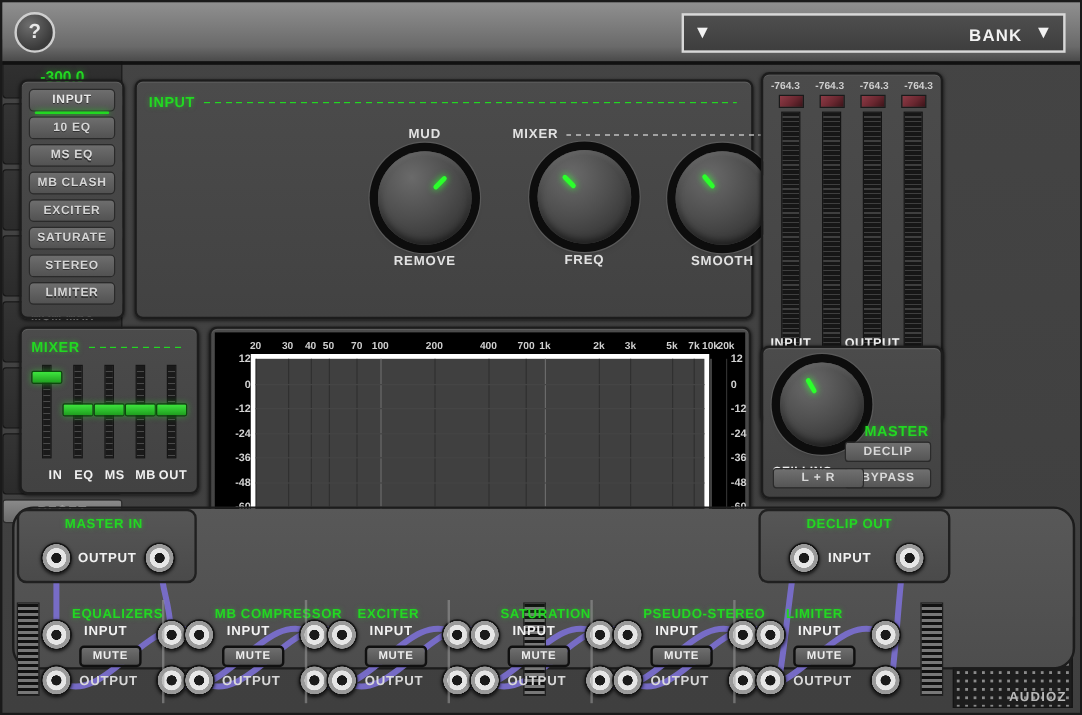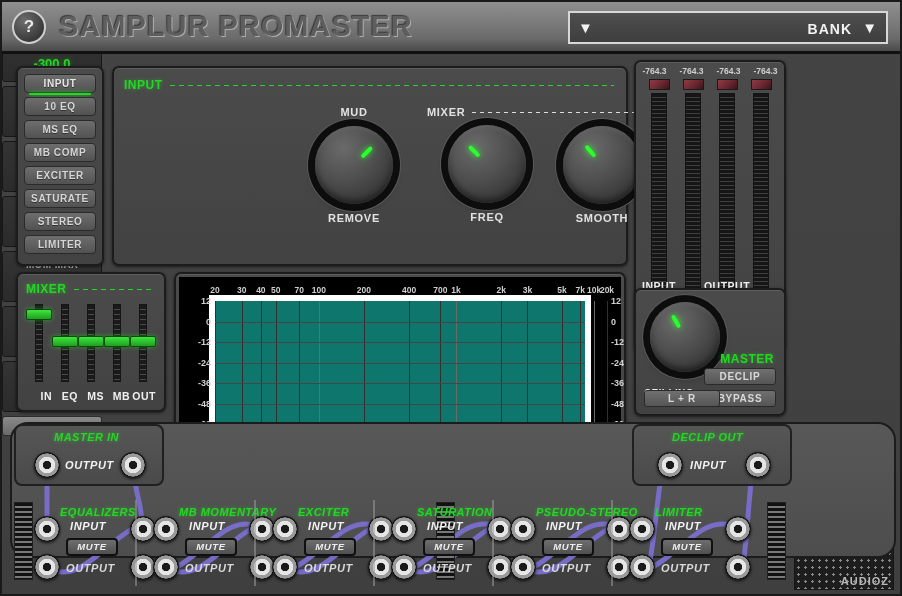--- a/index.html
+++ b/index.html
@@ -195,33 +195,33 @@
     cursor:pointer;
   }
   .mix-names { position:absolute; left:8px; right:8px; bottom:8px; display:flex; }
   .mix-name { flex:1; text-align:right; font-size:10.5px; font-weight:bold; color:#f0f0f0; letter-spacing:.5px;}
 
   
   #graph { left: 172px; top: 270px; width: 452px; height: 200px; padding:0; }
   .graph-inner { position:absolute; inset:3px; background:#000; }
   .plot {
     position:absolute; left:30px; right:30px; top:18px; bottom:18px;
-    background:#0f766e; border:6px solid #ffffff;
+    background:#404040; border:4px solid #ffffff;
   }
   .vline { position:absolute; top:0; bottom:0; width:1px; background:#303030; }
   .vline.maj { background:#6a6a6a; }
   .hline { position:absolute; left:0; right:0; height:1px; background:#454545; }
   .xtick { position:absolute; font-size:8.5px; color:#cfcfcf; font-weight:bold; transform:translateX(-50%); }
   .ytick { position:absolute; font-size:9px; color:#d2d2d2; font-weight:bold; transform:translateY(-50%); }
 
   
   #patch {
     position:absolute; left:8px; top:420px; width:886px; height:136px;
     background: linear-gradient(180deg,#585858,#4d4d4d);
-    border:2px solid #1c1c1c; border-radius:18px;font-style:italic;
+    border:2px solid #1c1c1c; border-radius:18px;
   }
   .mbox {
     position:absolute;
     background: linear-gradient(180deg,#565656,#4a4a4a);
     border:2px solid #202020; border-radius:8px;
   }
   .ribbed {
     position:absolute; width:19px;
     background: repeating-linear-gradient(180deg,#111 0 3px,#787878 3px 5px);
     border:1px solid #202020;
@@ -245,33 +245,32 @@
   .divider { position:absolute; width:2px; background:#9a9a9a; opacity:.55; }
   #cables { position:absolute; inset:0; pointer-events:none; }
 </style>
 </head>
 <body>
 
 <div id="app">
 
   <div class="header">
     <div class="help-btn">?</div>
-    <div class="app-title">SAMPLUR PROMASTER</div>
     <div class="bank-bar">
       <span class="bank-left-arrow">▼</span>
       <span class="bank-label">BANK</span>
       <span class="bank-right-arrow">▼</span>
     </div>
   </div>
 
   <div class="panel" id="sidebar">
       <div class="side-btn active">INPUT</div>
       <div class="side-btn">10 EQ</div>
       <div class="side-btn">MS EQ</div>
-      <div class="side-btn">MB COMP</div>
+      <div class="side-btn">MB CLASH</div>
       <div class="side-btn">EXCITER</div>
       <div class="side-btn">SATURATE</div>
       <div class="side-btn">STEREO</div>
       <div class="side-btn">LIMITER</div>
     </div>
 
   <div class="panel" id="inputmod">
     <div class="mod-head">
       <span class="greenhdr">INPUT</span>
       <span class="dash"></span>
@@ -532,21 +531,21 @@
       <div class="ribbed" style="left: 2px; top: 78px; width: 19px; height: 78px;"></div>
       <div class="ribbed" style="left: 424px; top: 78px; width: 19px; height: 78px;"></div>
       <div class="sect-title" style="left: 48px; top: 82px;">EQUALIZERS</div>
       <div class="io-lbl" style="left: 58px; top: 96px;">INPUT</div>
       <div class="io-lbl out" style="left: 54px; top: 138px;">OUTPUT</div>
       <div class="mute-btn" style="left: 54px; top: 114px;">MUTE</div>
       <div class="jack" style="left: 22px; top: 92px;"></div>
       <div class="jack" style="left: 118px; top: 92px;"></div>
       <div class="jack" style="left: 22px; top: 130px;"></div>
       <div class="jack" style="left: 118px; top: 130px;"></div>
-      <div class="sect-title" style="left: 167px; top: 82px;">MB MOMENTARY</div>
+      <div class="sect-title" style="left: 167px; top: 82px;">MB COMPRESSOR</div>
       <div class="io-lbl" style="left: 177px; top: 96px;">INPUT</div>
       <div class="io-lbl out" style="left: 173px; top: 138px;">OUTPUT</div>
       <div class="mute-btn" style="left: 173px; top: 114px;">MUTE</div>
       <div class="jack" style="left: 141px; top: 92px;"></div>
       <div class="jack" style="left: 237px; top: 92px;"></div>
       <div class="jack" style="left: 141px; top: 130px;"></div>
       <div class="jack" style="left: 237px; top: 130px;"></div>
       <div class="divider" style="left: 123px; top: 76px; height: 86px;"></div>
       <div class="sect-title" style="left: 286px; top: 82px;">EXCITER</div>
       <div class="io-lbl" style="left: 296px; top: 96px;">INPUT</div>

